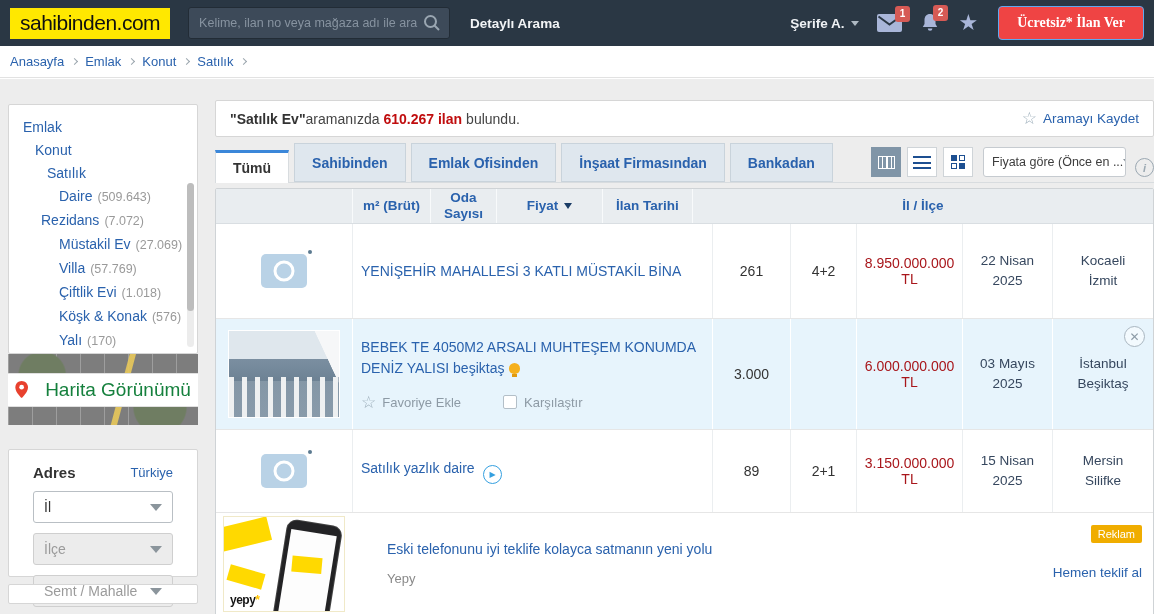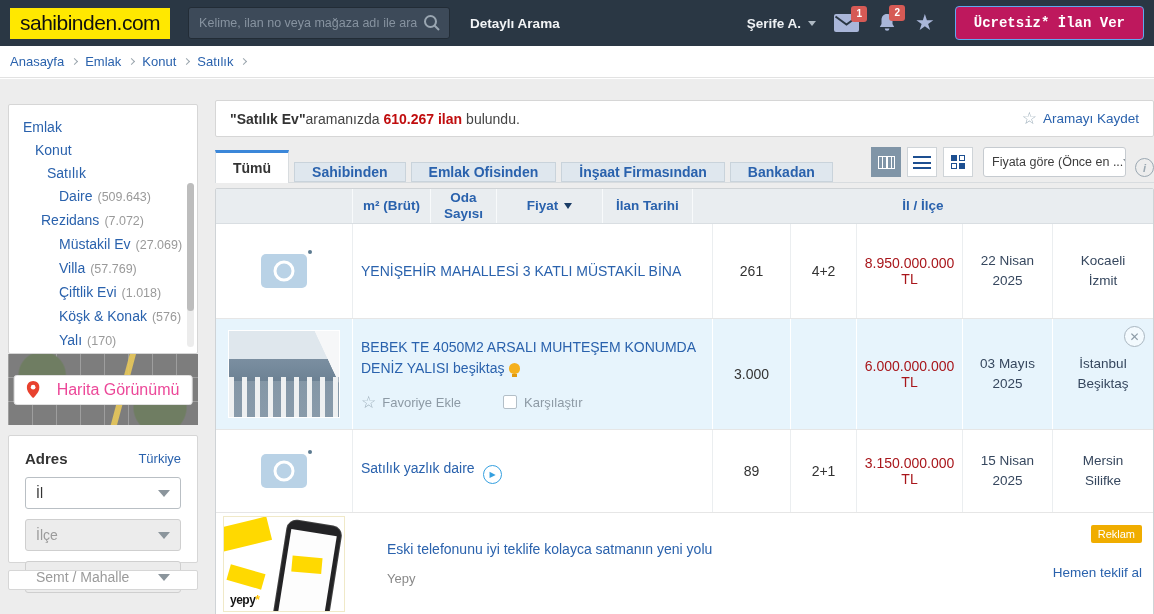--- a/index.html
+++ b/index.html
@@ -13,21 +13,21 @@
 .searchwrap{margin-left:18px;width:262px;height:32px;background:#3d4a59;border:1px solid #222c36;border-radius:3px;display:flex;align-items:center;padding:0 8px 0 10px}
 .searchwrap input{flex:1;background:transparent;border:none;outline:none;color:#d6dde3;font-size:12.5px;font-family:"Liberation Sans",sans-serif}
 .searchwrap input::placeholder{color:#8793a0}
 .detayli{margin-left:20px;color:#f2f4f6;font-size:13.5px;font-weight:bold}
 .top-right{margin-left:auto;display:flex;align-items:center}
 .username{color:#eef1f4;font-size:13.5px;font-weight:bold;display:flex;align-items:center;cursor:pointer}
 .chev{width:0;height:0;border-left:4px solid transparent;border-right:4px solid transparent;border-top:5px solid #aeb9c3;margin-left:7px}
 .nav-ico{position:relative;margin-left:18px;cursor:pointer;display:flex;align-items:center}
 .badge{position:absolute;top:-8px;right:-8px;background:#d65a55;color:#fff;font-size:10px;font-weight:bold;line-height:1;padding:3px 5px;border-radius:3px}
 .star-glyph{color:#a9b6d9;font-size:22px;line-height:1}
-.freead{margin-left:20px;background:#be185d;border:1px solid #5ea9f0;color:#fff;font-weight:bold;font-size:14px;padding:8px 18px;border-radius:4px;cursor:pointer;font-family:Liberation Mono, monospace}
+.freead{margin-left:20px;background:#ef4444;border:1px solid #5ea9f0;color:#fff;font-weight:bold;font-size:14px;padding:8px 18px;border-radius:4px;cursor:pointer;font-family:Liberation Serif, serif}
 
 
 .crumbbar{height:32px;background:#fff;border-bottom:1px solid #e2e2e2;display:flex;align-items:center;padding:0 10px;font-size:13px;white-space:nowrap;overflow:hidden}
 .crumb{color:#2a62ad}
 .crumb-sep{width:5px;height:5px;border-right:1.5px solid #9aa5ad;border-top:1.5px solid #9aa5ad;transform:rotate(45deg);margin:0 8px;flex:0 0 auto}
 .crumb-links{margin-left:auto;display:flex;align-items:center}
 .crumb-links a{color:#2a62ad}
 .pipe{width:1px;height:13px;background:#cfd4d8;margin:0 12px}
 
 
@@ -43,41 +43,41 @@
 .scrolltrack{position:absolute;right:3px;top:78px;bottom:6px;width:7px;background:#ececec;border-radius:4px}
 .scrollthumb{position:absolute;right:0;top:0;width:7px;height:128px;background:#bdbdbd;border-radius:4px}
 .map-preview{height:71px;position:relative;overflow:hidden;background:
  linear-gradient(105deg,rgba(255,255,255,0) 58%,rgba(232,200,90,.9) 58.5%,rgba(232,200,90,.9) 61%,rgba(255,255,255,0) 61.5%),
  radial-gradient(circle at 18% 30%,#6f7d62 0 14%,rgba(0,0,0,0) 15%),
  radial-gradient(circle at 80% 75%,#6f7d62 0 16%,rgba(0,0,0,0) 17%),
  linear-gradient(0deg,rgba(255,255,255,.25) 1px,rgba(0,0,0,0) 1px),
  linear-gradient(90deg,rgba(255,255,255,.25) 1px,rgba(0,0,0,0) 1px),#7d7d7d;
  background-size:auto,auto,auto,100% 24px,24px 100%,auto}
 .map-btn{position:absolute;left:50%;top:50%;transform:translate(-50%,-50%);background:#fff;border:1px solid #e0e0e0;border-radius:3px;padding:5px 12px;display:flex;align-items:center;white-space:nowrap;cursor:pointer}
-.map-btn span{color:#ec4899;font-size:16px;margin-left:17px}
-.addr-card{margin-top:10px;height:128px;padding:14px 16px}
+.map-btn span{color:#15803d;font-size:19px;margin-left:17px}
+.addr-card{margin-top:24px;height:128px;padding:14px 24px}
 .addr-head{display:flex;align-items:center;justify-content:space-between}
 .addr-title{font-size:15px;font-weight:bold;color:#333}
 .addr-country{font-size:13px;color:#2a62ad}
 .selbox{margin-top:10px;height:32px;border:1px solid #b9bfc4;border-radius:3px;background:#fff;display:flex;align-items:center;justify-content:space-between;padding:0 10px;font-size:14px;color:#333;cursor:pointer}
 .selbox.disabled{background:#ececec;border-color:#cfcfcf;color:#9b9b9b}
 .sel-arrow{width:0;height:0;border-left:6px solid transparent;border-right:6px solid transparent;border-top:7px solid #8b959c}
 .partial-card{margin-top:7px;height:20px}
 
 
 .main{position:absolute;left:215px;top:21px;right:0}
 .result-card{height:37px;display:flex;align-items:center;padding:0 14px;font-size:14px;color:#444}
 .q{font-weight:bold;color:#333}
 .cnt{font-weight:bold;color:#c00d0e;margin:0 4px}
 .save-search{margin-left:auto;color:#2a62ad;font-size:13.5px;display:flex;align-items:center;cursor:pointer}
 .star-outline{color:#9fb0bc;font-size:17px;margin-right:6px;line-height:1}
 .star-outline::before{content:"☆"}
 
 .tabs-row{margin-top:13px;display:flex;align-items:flex-end;border-bottom:1px solid #d8dcdf;height:33px}
-.tab{height:20px;display:flex;align-items:center;padding:0 17px;font-size:14px;font-weight:bold;cursor:pointer;white-space:nowrap}
+.tab{height:39px;display:flex;align-items:center;padding:0 17px;font-size:14px;font-weight:bold;cursor:pointer;white-space:nowrap}
 .tab.active{background:#fff;border:1px solid #d8dcdf;border-bottom:none;border-top:3px solid #3b87d9;color:#333;height:33px;margin-bottom:-1px}
 .tab.idle{background:#dfe7ee;border:1px solid #c9d3db;color:#2a62ad;margin-left:5px}
 .view-group{margin-left:auto;display:flex;align-items:center;margin-bottom:5px}
 .vbtn{width:30px;height:30px;border:1px solid #cfd4d8;background:#fff;display:flex;align-items:center;justify-content:center;cursor:pointer}
 .vbtn+.vbtn{margin-left:6px}
 .vbtn.active{background:#8095a7;border-color:#8095a7}
 .ico-cols{width:17px;height:13px;border:1.5px solid #fff;background:repeating-linear-gradient(90deg,rgba(0,0,0,0) 0 3px,#fff 3px 4.5px)}
 .ico-list{width:18px;height:13px;background:repeating-linear-gradient(180deg,#1d4f91 0 2px,rgba(0,0,0,0) 2px 5.5px)}
 .ico-grid{width:14px;height:14px;display:grid;grid-template-columns:6px 6px;grid-template-rows:6px 6px;gap:2px}
 .ico-grid i{border:1.5px solid #1d4f91}

